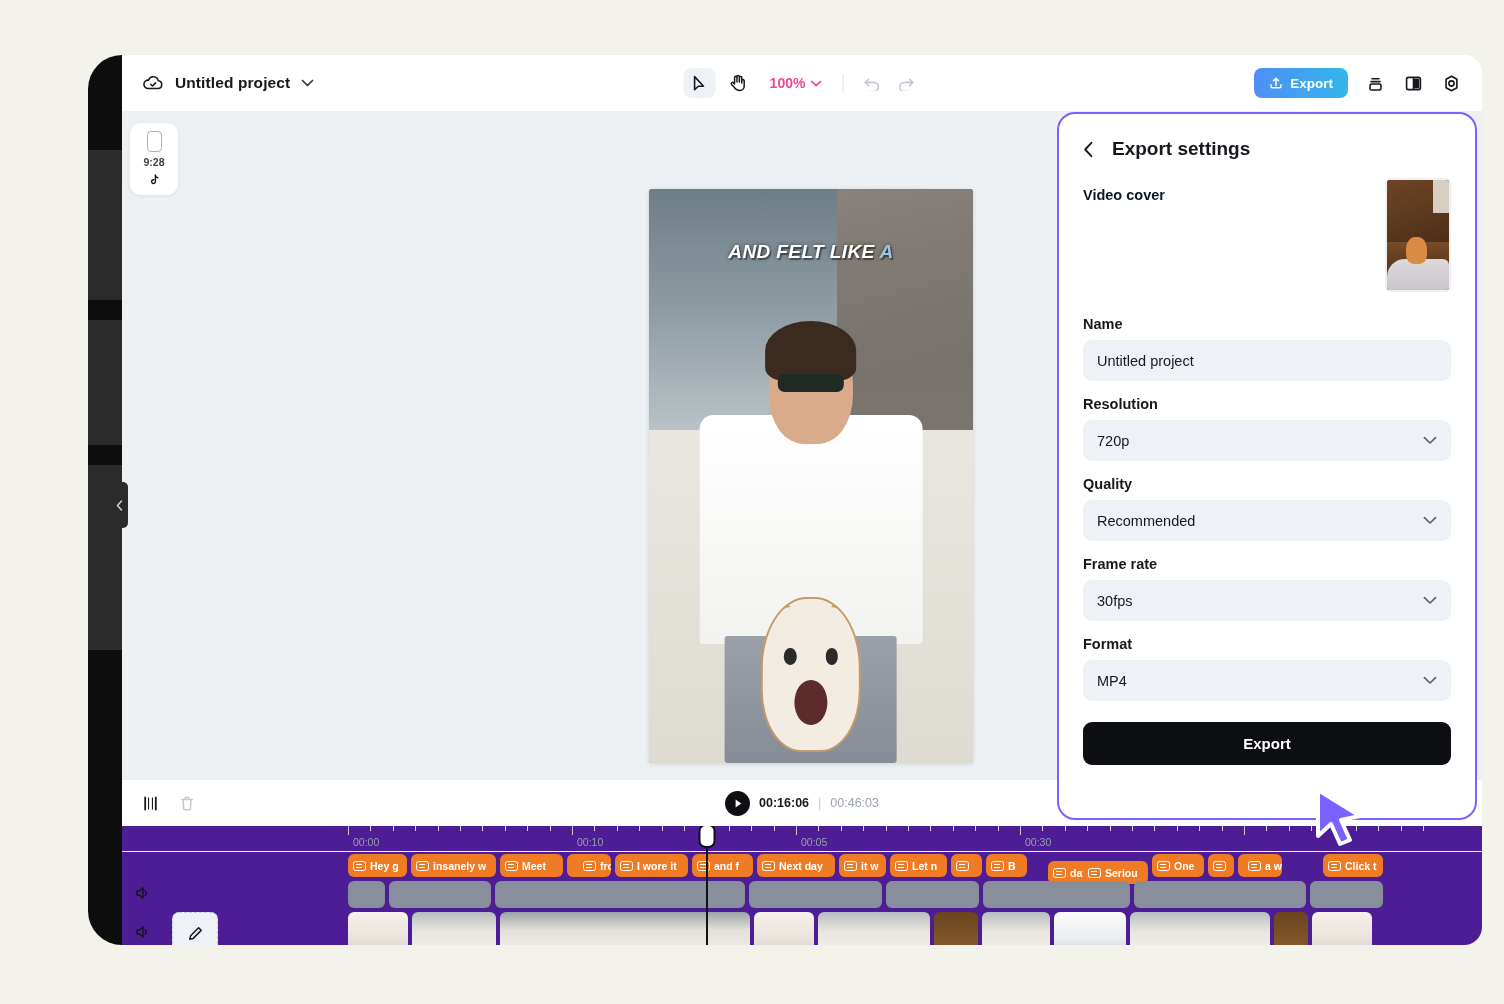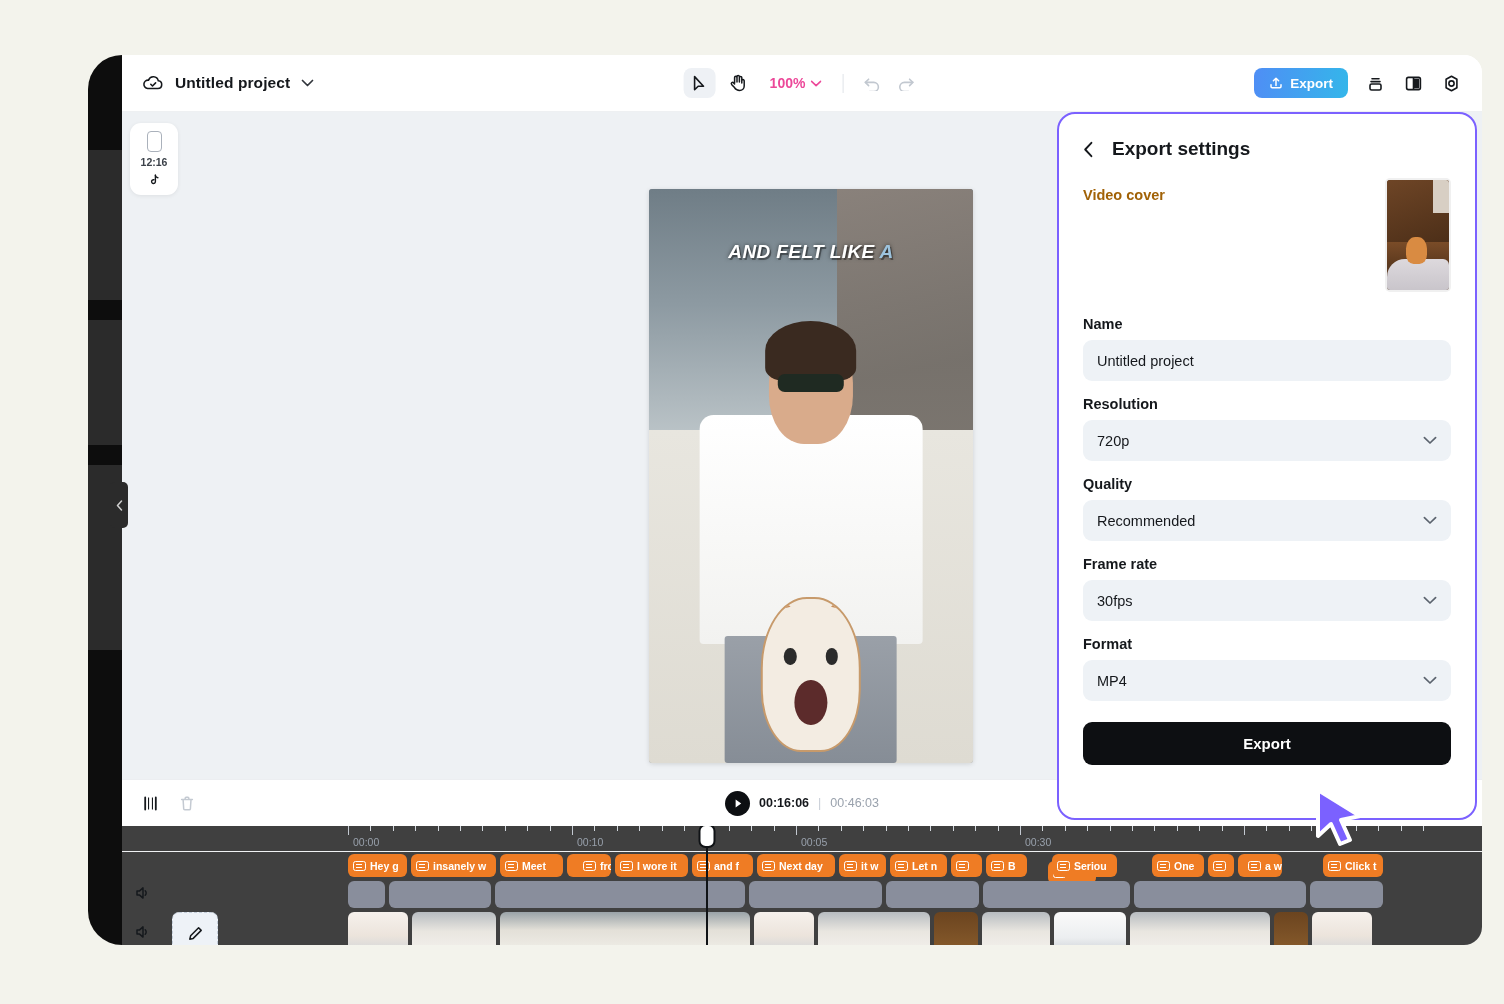--- a/index.html
+++ b/index.html
@@ -200,21 +200,21 @@
     background: #0d0f12; display: flex; align-items: center; justify-content: center;
   }
   .t-cur { font-size: 12.5px; font-weight: 700; color: #15181c; }
   .t-sep { color: #c8ced6; font-size: 12.5px; }
   .t-tot { font-size: 12.5px; color: #9aa2ad; }
   .tl-right { margin-left: auto; padding-right: 12px; display: flex; align-items: center; gap: 14px; color: #15181c; }
 
   
   .timeline {
     position: relative; height: 119px;
-    background: #404040; overflow: hidden; text-decoration: underline;
+    background: #4c1d95; overflow: hidden; text-decoration: underline;
   }
   .ruler { position: relative; height: 26px; border-bottom: 1px solid #f0f2f4; }
   .r-tick { position: absolute; top: 0; width: 1px; height: 5px; background: #d3d8de; }
   .r-major { position: absolute; top: 0; width: 1px; height: 9px; background: #c3c9d1; }
   .r-label { position: absolute; top: 10px; font-size: 10.5px; color: #98a0ab; }
 
   .track { position: relative; }
   .track-ic {
     position: absolute; left: 12px; top: 50%; transform: translateY(-50%);
     color: #15181c; z-index: 3;
@@ -275,21 +275,21 @@
     border: 2.5px solid #7b61ff;
     border-radius: 18px;
     z-index: 20;
     padding: 24px 24px 0 24px;
   }
   .p-head-row { display: flex; align-items: center; gap: 18px; }
   .back-ic { color: #15181c; display: flex; align-items: center; }
   .p-title { font-size: 19px; font-weight: 700; color: #15181c; }
 
   .cover-row { position: relative; margin-top: 27px; height: 114px; }
-  .cover-label { font-size: 14.5px; font-weight: 600; color: #a16207; }
+  .cover-label { font-size: 14.5px; font-weight: 600; color: #0f172a; }
   .cover-thumb {
     position: absolute; right: 0; top: -9px;
     width: 66px; height: 114px;
     border-radius: 5px; overflow: hidden;
     border: 2px solid #f0f0f0;
     background: #5b3b22;
   }
   .ct-wood { position: absolute; inset: 0 0 38% 0; background: linear-gradient(160deg,#6e4526 0%,#4a2d17 100%); }
   .ct-wall { position: absolute; right: 0; top: 0; width: 26%; height: 30%; background: #d8cfc4; }
   .ct-floor { position: absolute; left: 0; right: 0; top: 56%; bottom: 24%; background: linear-gradient(180deg,#7a4c28 0%,#5e3a1e 100%); }
@@ -403,21 +403,21 @@
             <path d="M9.5 2.2l5.4 3.1v8.4l-5.4 3.1-5.4-3.1V5.3l5.4-3.1z" stroke="currentColor" stroke-width="1.6" stroke-linejoin="round"></path>
             <circle cx="9.5" cy="9.5" r="2.6" stroke="currentColor" stroke-width="1.6"></circle>
           </svg>
       </div>
     </div>
   </div>
 
   <div class="canvas">
     <div class="ratio-card">
       <div class="ratio-glyph"></div>
-      <div class="ratio-txt">12:16</div>
+      <div class="ratio-txt">9:28</div>
       <span class="tiktok-ic">
         <svg width="12" height="13" viewBox="0 0 12 13" fill="none">
             <path d="M7.4 1v6.6a1.9 1.9 0 1 1-1.6-1.87" stroke="currentColor" stroke-width="1.4" stroke-linecap="round" stroke-linejoin="round"></path>
             <path d="M7.4 1.6c.3 1.2 1.2 2 2.5 2.1" stroke="currentColor" stroke-width="1.4" stroke-linecap="round"></path>
           </svg>
       </span>
     </div>
 
     <div class="video-frame">
       <div class="vf-sky"></div>
@@ -576,21 +576,21 @@
             <span></span>
           </div>
           <div class="cap" style="left: 864px; width: 41px;">
             <span class="cap-ic"></span>
             <span>B</span>
           </div>
           <div class="cap" style="left: 926px; width: 48px; margin-top: 7px;">
             <span class="cap-ic"></span>
             <span>dat</span>
           </div>
-          <div class="cap" style="left: 930px; width: 65px;">
+          <div class="cap" style="left: 961px; width: 65px; margin-top: 7px;">
             <span class="cap-ic"></span>
             <span>Seriou</span>
           </div>
           <div class="cap" style="left: 1030px; width: 52px;">
             <span class="cap-ic"></span>
             <span>One</span>
           </div>
           <div class="cap" style="left: 1086px; width: 26px;">
             <span class="cap-ic"></span>
             <span></span>

